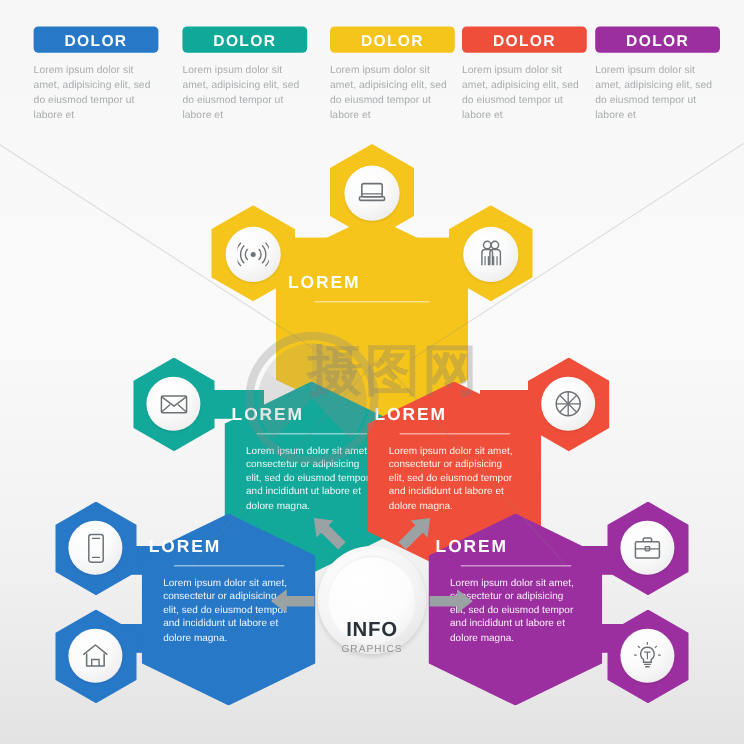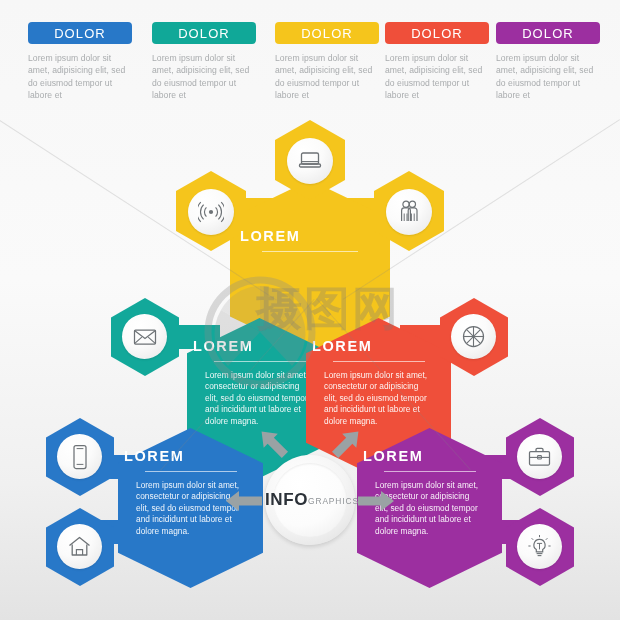--- a/index.html
+++ b/index.html
@@ -9,21 +9,21 @@
     background:linear-gradient(180deg,#f7f7f7 0%,#fafafa 45%,#f0f0f0 78%,#e3e3e3 100%);
     position:relative;
   }
   .stage{position:absolute;inset:0;}
 
   
   .cards{position:absolute;left:0;top:22px;width:620px;height:90px;}
   .card{position:absolute;width:104px;}
   .card .tag{
     height:22px;border-radius:4px;color:#ffffff;
-    font-size:13px;font-weight:normal;letter-spacing:1.1px;
+    font-size:13px;font-weight:bold;letter-spacing:1.1px;
     display:flex;align-items:center;justify-content:center;text-align:right;
   }
   .card .body{
     margin-top:8px;color:#a9acae;font-size:8.6px;line-height:12.3px;
     letter-spacing:.05px;
   }
 
   
   .hex{
     position:absolute;
@@ -66,21 +66,21 @@
     box-shadow:0 2px 4px rgba(0,0,0,.13);
   }
   .ring:after{
     content:"";position:absolute;left:8px;top:8px;width:74px;height:74px;
     border-radius:50%;
     background:radial-gradient(circle at 36% 28%,#ffffff 0%,#fcfcfc 58%,#ececec 100%);
     box-shadow:inset 0 1px 2px rgba(0,0,0,.07);
   }
   .ctext{
     position:absolute;left:0;top:0;width:90px;height:90px;
-    display:flex;flex-direction:row;align-items:center;justify-content:flex-start;
+    display:flex;flex-direction:column;align-items:center;justify-content:flex-end;
     z-index:3;
   }
   .ctext .c1{font-size:17px;font-weight:bold;color:#2b3138;letter-spacing:.6px;line-height:18px;}
   .ctext .c2{font-size:8.4px;color:#8f9397;letter-spacing:.9px;margin-top:1px;}
 
   .arrow{position:absolute;}
 
   
   .wm{position:absolute;left:0;top:0;width:620px;height:620px;pointer-events:none;}
   .wmtext{

